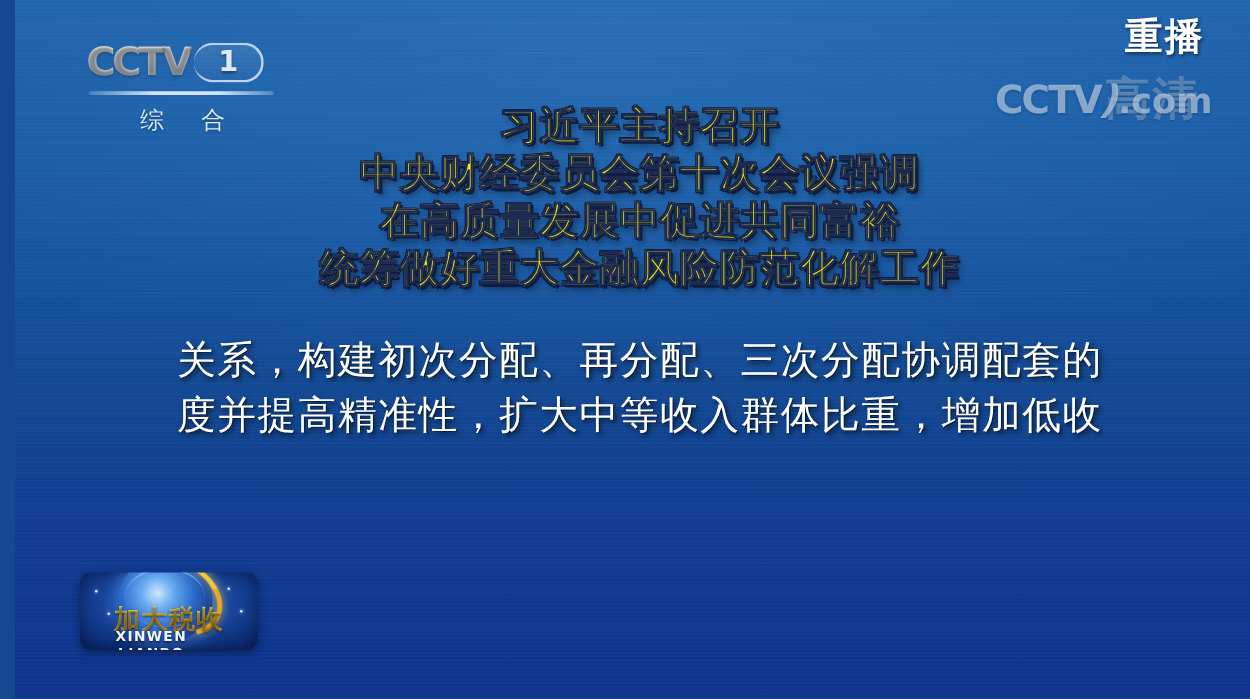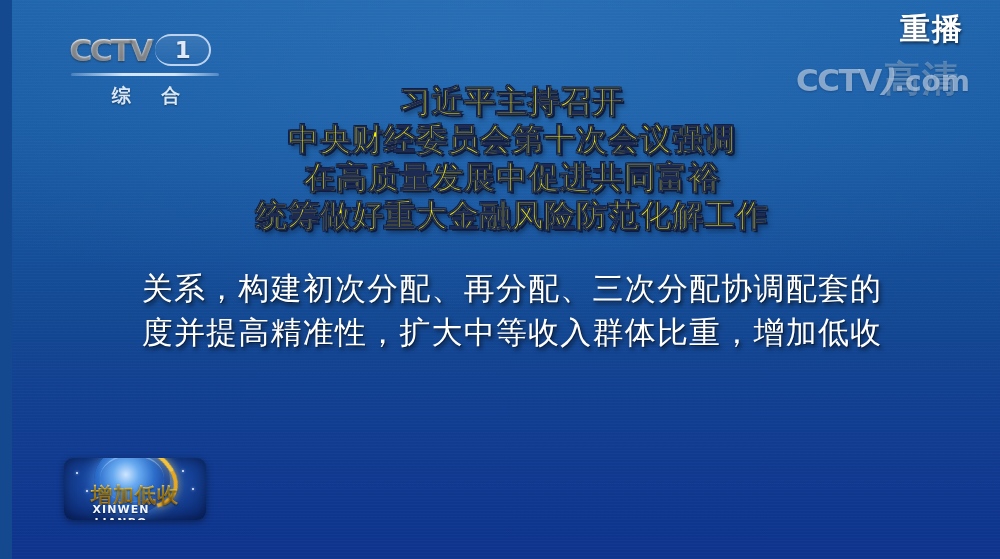--- a/index.html
+++ b/index.html
@@ -65,21 +65,21 @@
     margin-left:2px;
   }
   .cctv-rule {
     position:absolute; left:1px; top:40px; width:148px; height:3px;
     background:linear-gradient(90deg, rgba(190,215,245,0.25), rgba(220,235,252,0.95) 35%, rgba(220,235,252,0.95) 70%, rgba(190,215,245,0.3));
     border-radius:2px;
   }
   .cctv-sub {
     position:absolute; left:0; top:50px; width:152px;
     text-align:center;
-    font-size:19px; font-weight:bold; letter-spacing:12px;
+    font-size:19px; font-weight:normal; letter-spacing:12px;
     color:#dbe8f8; text-indent:12px;
     text-shadow:0 1px 2px rgba(0,0,0,0.42);
   }
 
   
   #rebroadcast {
     position:absolute; right:48px; top:9px;
     font-size:30px; font-weight:bold; letter-spacing:2px;
     color:#ffffff;
     text-shadow:1px 2px 3px rgba(0,0,0,0.55);
@@ -221,17 +221,17 @@
     <div class="bl">度并提高精准性，扩大中等收入群体比重，增加低收</div>
   </div>
 
   <div id="program-logo">
     <div class="globe"></div>
     <div class="arc"></div>
     <div class="sparkle" style="left:12px; top:14px;"></div>
     <div class="sparkle" style="left:22px; top:32px;"></div>
     <div class="sparkle" style="left:118px; top:12px;"></div>
     <div class="sparkle" style="left:128px; top:30px;"></div>
-    <div class="cn">增加低收</div>
+    <div class="cn">加大税收</div>
     <div class="en">XINWEN LIANBO</div>
   </div>
 
 </div>
 
 </body></html>

